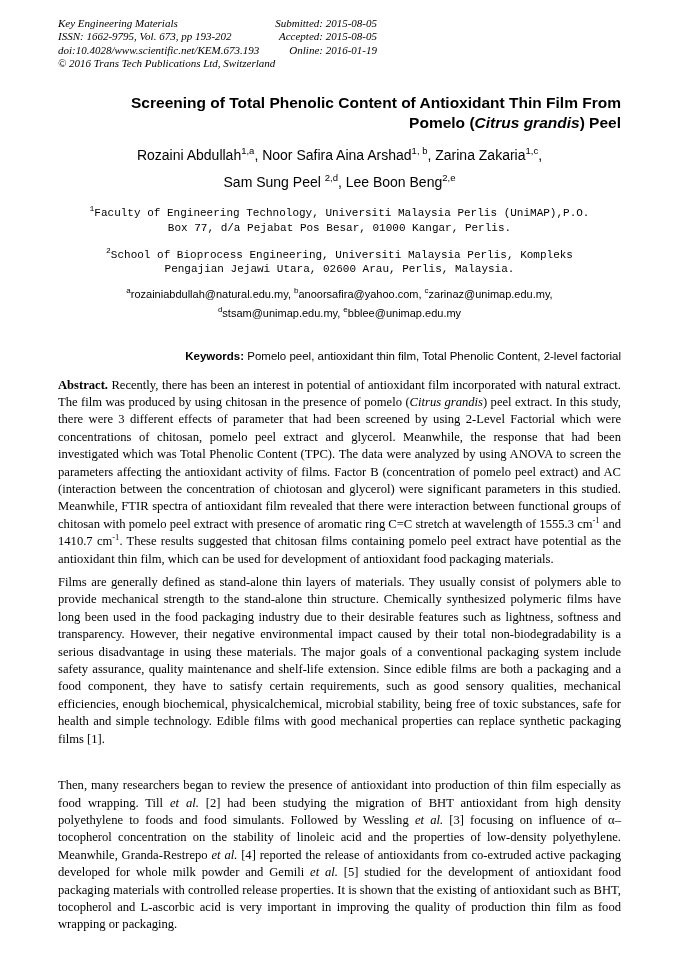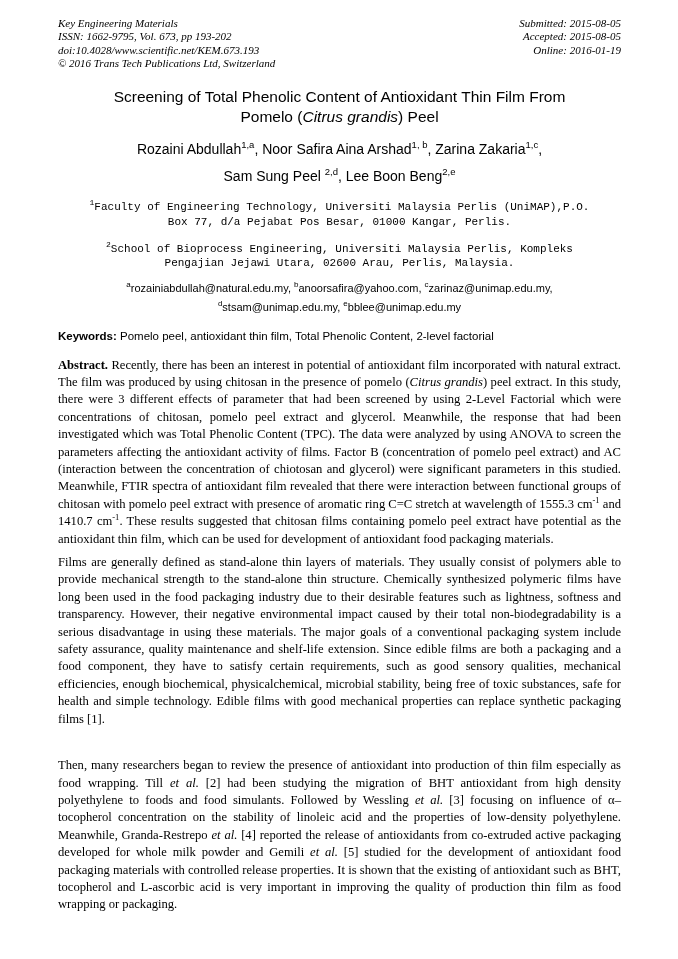--- a/index.html
+++ b/index.html
@@ -3,49 +3,49 @@
 <meta charset="utf-8">
 <style>
   * { margin: 0; padding: 0; box-sizing: border-box; }
   html, body { background: #ffffff; }
   .page {
     width: 678px; height: 959px; background: #ffffff; color: #000;
     padding: 17px 57px 0 58px; overflow: hidden; position: relative;
     font-family: "Liberation Serif", "DejaVu Serif", serif;
   }
   .masthead {
-    display: flex; justify-content: space-between; align-items: flex-start;
+    display: flex; align-items: flex-start;
     font-style: italic; font-size: 11px; line-height: 13.4px;
     font-family: "Liberation Serif", "DejaVu Serif", serif;
   }
   .mast-right { text-align: right; }
   .title {
     font-family: "Liberation Sans", "DejaVu Sans", sans-serif;
-    font-size: 15.5px; font-weight: 400; line-height: 20.5px;
-    text-align: center; margin-top: 16px;
+    font-size: 15.5px; font-weight: 700; line-height: 20.5px;
+    text-align: right; margin-top: 22px;
   }
   .authors {
     font-family: "Liberation Sans", "DejaVu Sans", sans-serif;
     font-size: 14px; text-align: center; margin-top: 5px;
   }
   .authors .author-line { line-height: 24px; }
   .authors sup { font-size: 9.5px; }
   .affiliation {
     font-family: Liberation Mono, monospace;
     font-size: 11px; line-height: 15px; text-align: center;
     max-width: 502px; margin: 7px auto 0 auto;
   }
   .affiliation sup, .emails sup { font-size: 8px; }
   .emails {
     font-family: "Liberation Sans", "DejaVu Sans", sans-serif;
     font-size: 11px; line-height: 15px; text-align: center; margin-top: 6px;
   }
   .keywords {
     font-family: "Liberation Sans", "DejaVu Sans", sans-serif;
-    font-size: 11.5px; line-height: 15px; margin-top: 14px;
+    font-size: 11.5px; line-height: 15px; margin-top: 28px; text-align: right;
   }
   .keywords .kw-label { font-weight: 700; }
   .body-par {
     font-family: "Liberation Serif", "DejaVu Serif", serif;
     font-size: 12.6px; line-height: 17.4px; text-align: justify;
   }
   .abstract { margin-top: 13px; }
   .abstract .abs-label { font-weight: 700; }
   .section-heading {
     font-family: "Liberation Serif", "DejaVu Serif", serif;

